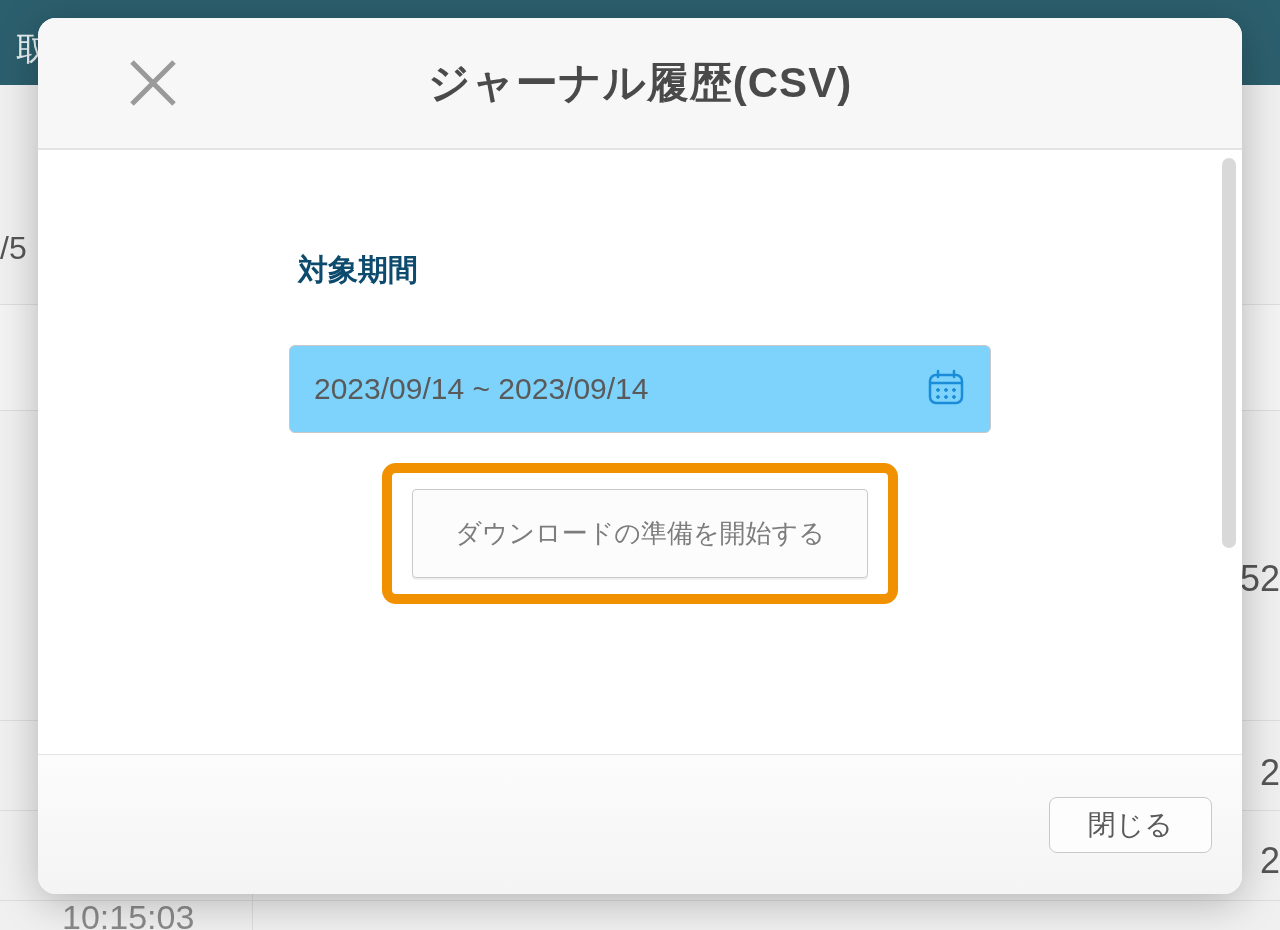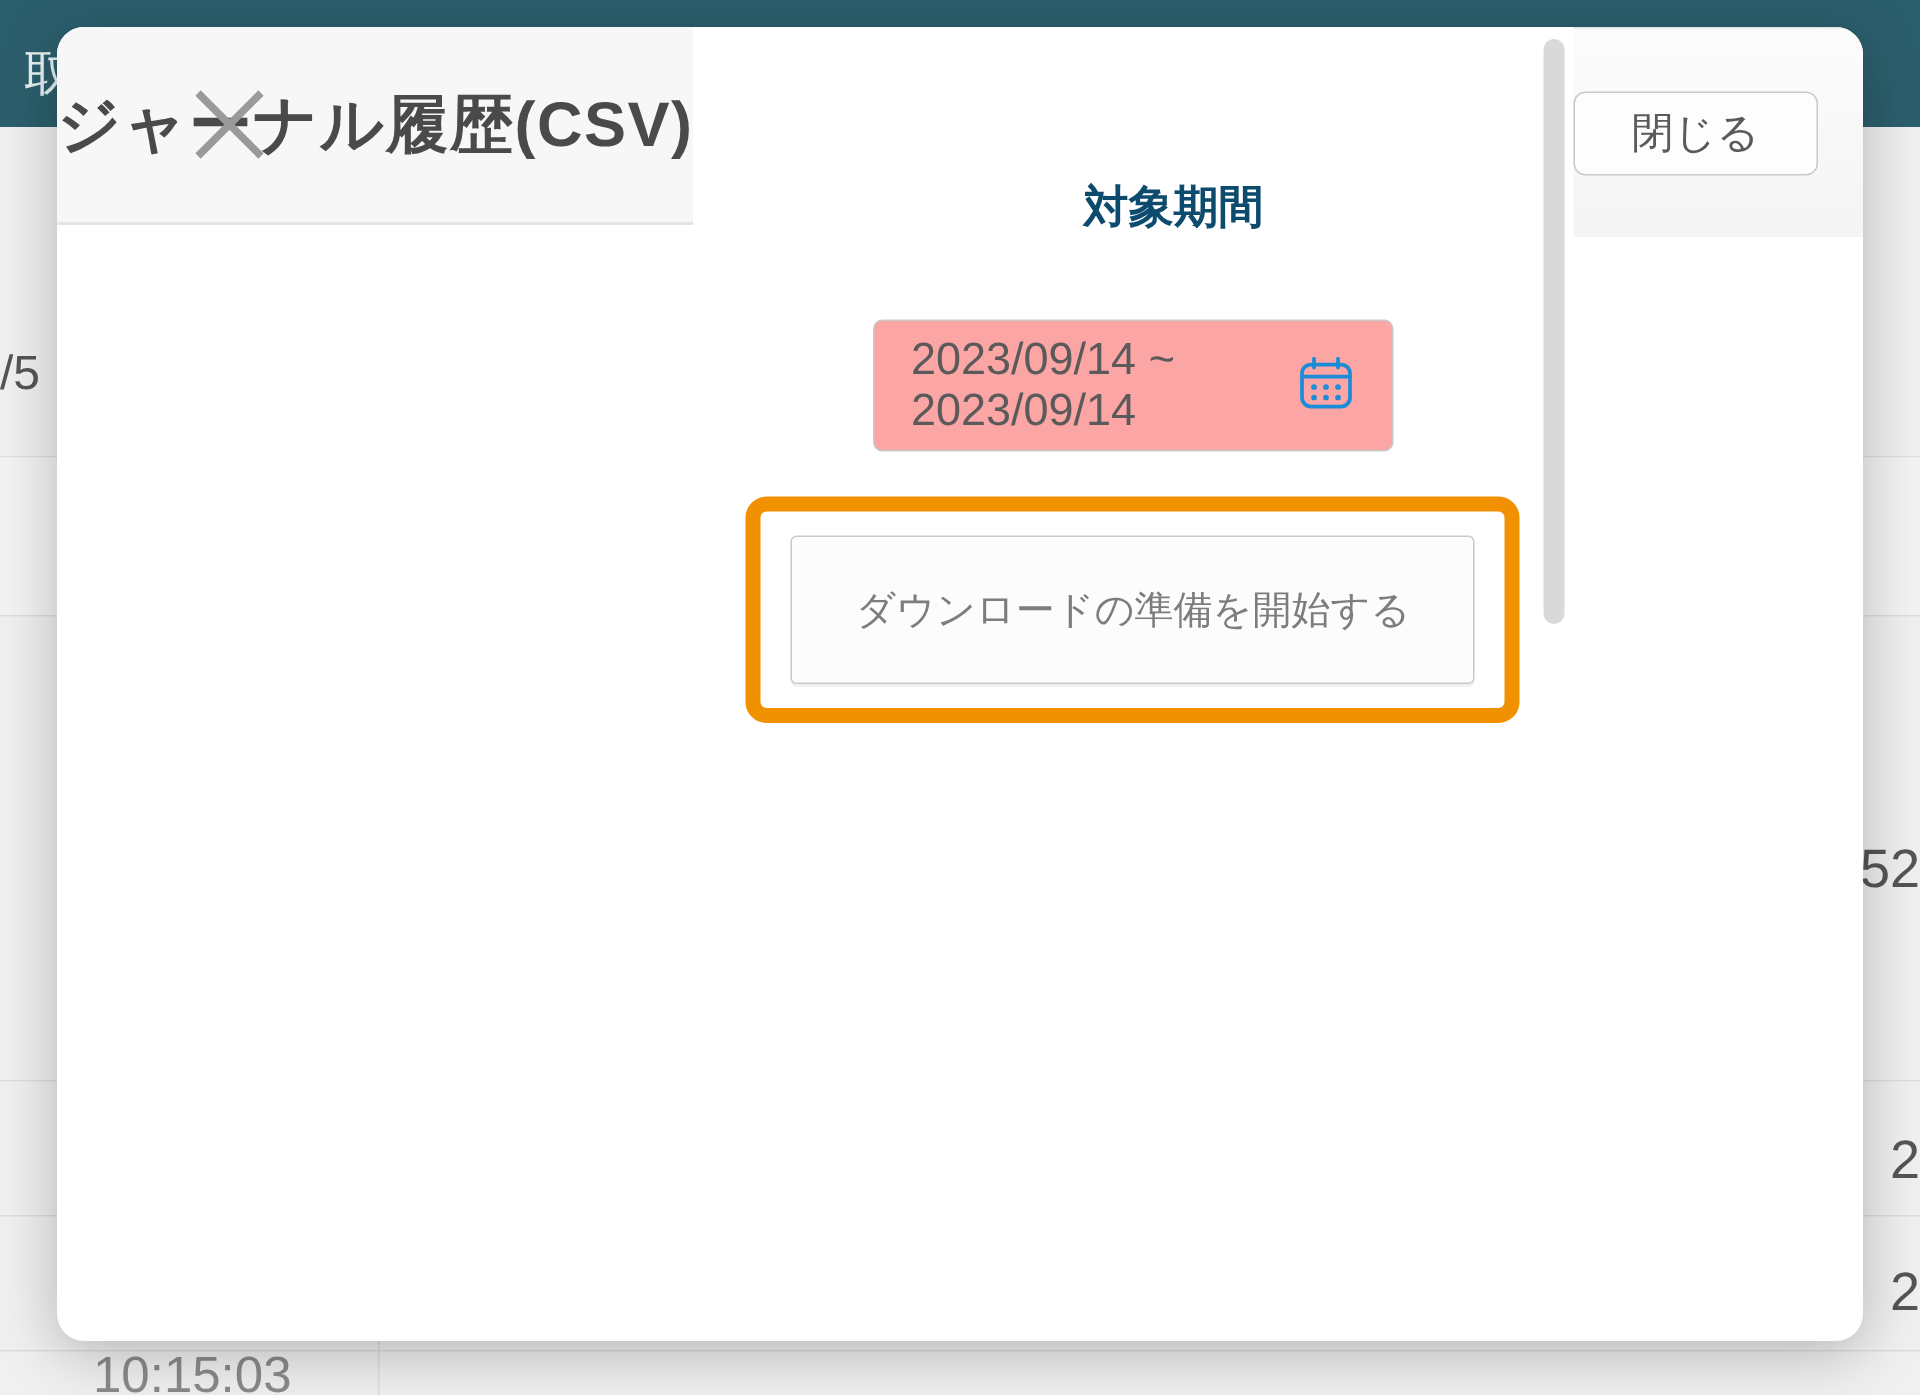--- a/index.html
+++ b/index.html
@@ -32,20 +32,21 @@
     .modal {
       position: absolute;
       top: 18px;
       left: 38px;
       right: 38px;
       bottom: 36px;
       background: #fff;
       border-radius: 18px;
       box-shadow: 0 8px 40px rgba(0,0,0,0.25);
       display: flex;
+      flex-direction: column;
       overflow: hidden;
     }
     .modal-header {
       background: #f7f7f7;
       border-bottom: 2px solid #e4e4e4;
       height: 132px;
       position: relative;
       display: flex;
       align-items: center;
       justify-content: center;
@@ -102,35 +103,35 @@
     .date-field {
       width: 702px;
       height: 88px;
       border: 1.5px solid #c9c9c9;
       border-radius: 6px;
       display: flex;
       align-items: center;
       padding: 0 24px;
       justify-content: space-between;
       cursor: pointer;
-      background: #fca5a5;
+      background: #7dd3fc;
     }
     .date-text { font-size: 30px; color: #5a5a5a; }
     .cal-icon { width: 40px; height: 40px; flex-shrink: 0; }
     .cal-icon rect, .cal-icon line, .cal-icon circle { stroke: #1a8cd8; }
     
     .action-wrap { display: flex; justify-content: center; margin-top: 30px; }
     .highlight-frame {
       border: 10px solid #f29100;
       border-radius: 14px;
       padding: 16px 20px;
     }
     .prepare-btn {
       width: 456px;
-      height: 99px;
+      height: 89px;
       background: #fcfcfc;
       border: 1.5px solid #c9c9c9;
       border-radius: 4px;
       font-size: 26px;
       color: #7d7d7d;
       cursor: pointer;
       box-shadow: 0 2px 0 rgba(0,0,0,0.06);
       font-family: inherit;
       text-align: center;
     }

